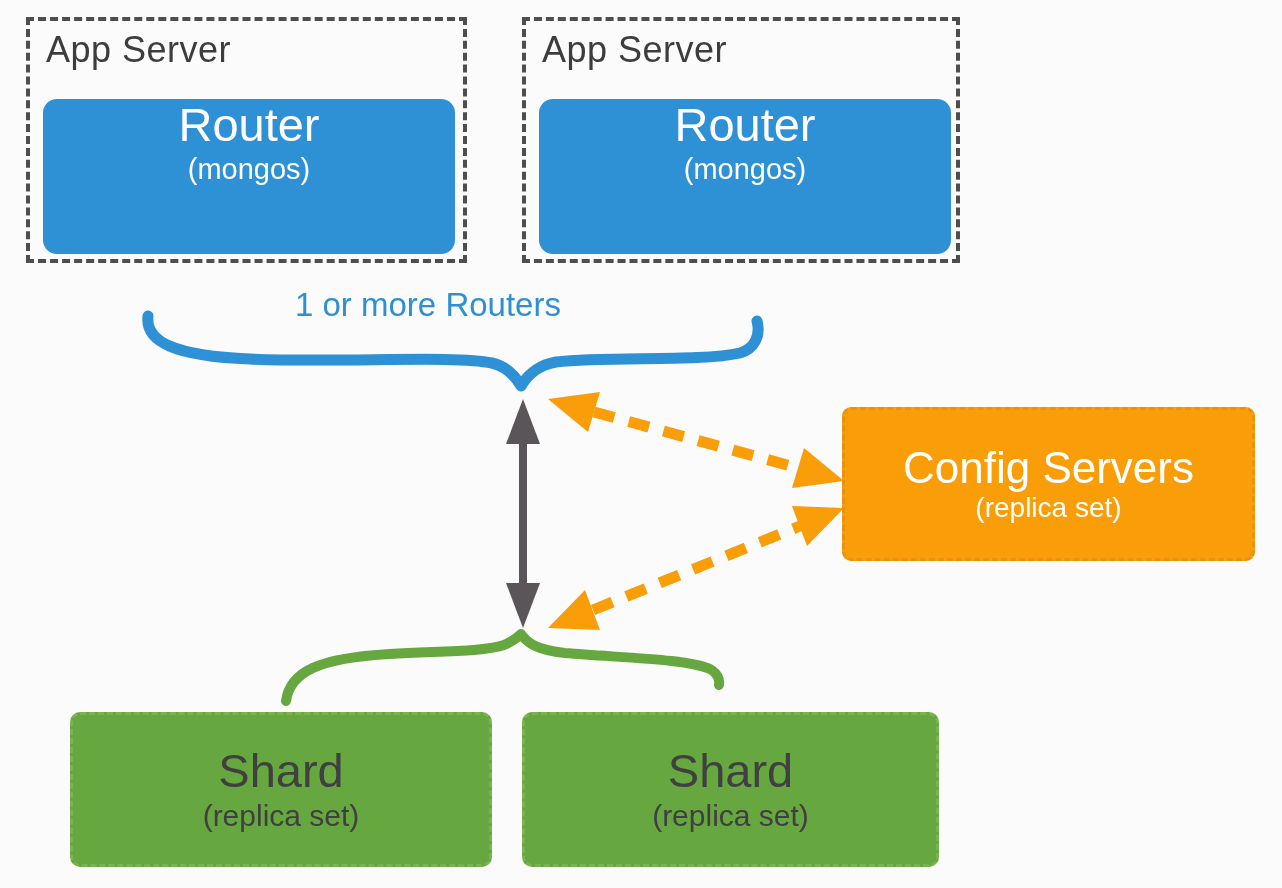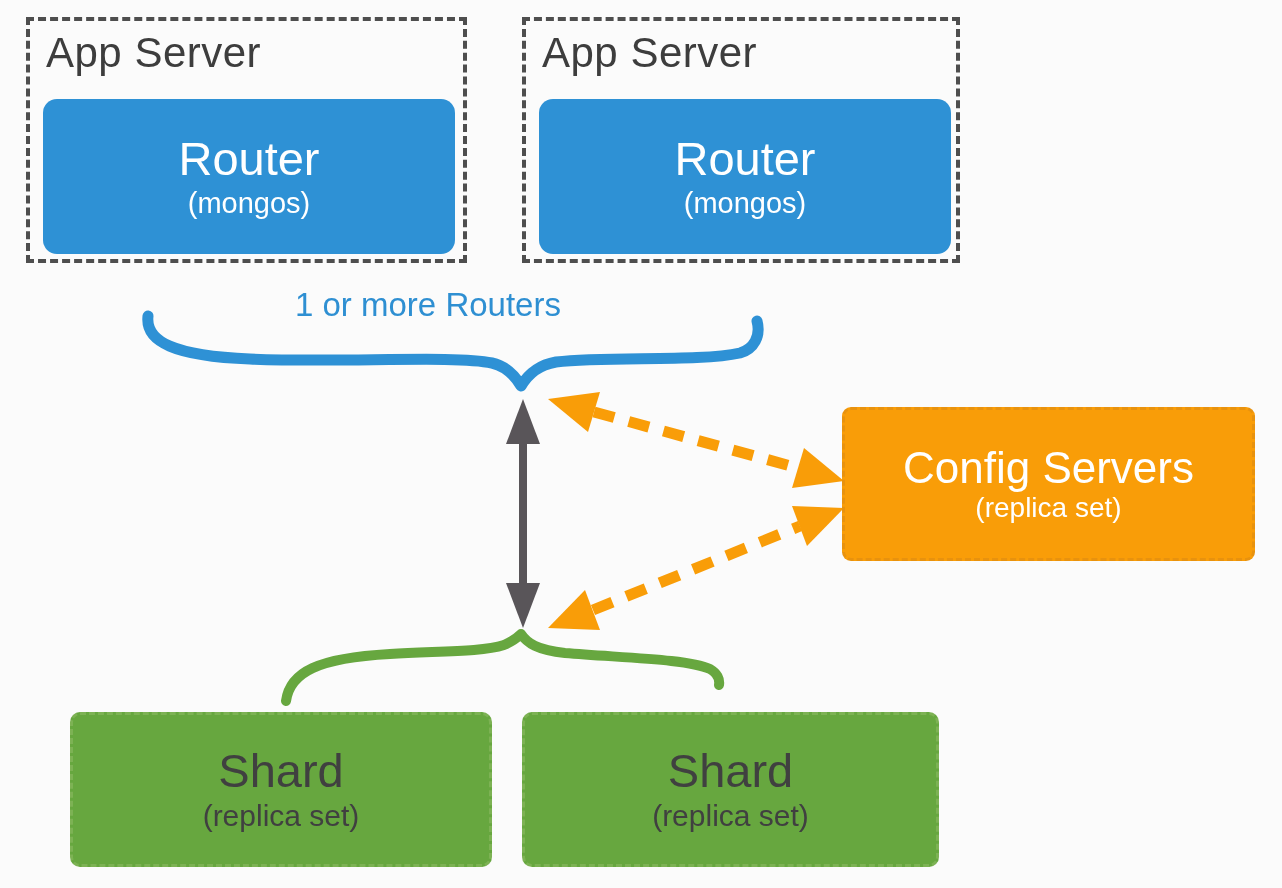--- a/index.html
+++ b/index.html
@@ -22,26 +22,26 @@
   .svg-layer{position:absolute;left:0;top:0;width:1282px;height:888px;}
 
   .app-server{
     position:absolute;top:17px;width:441px;height:246px;
     border:4px dashed #4E4E4E;background:transparent;
   }
   .app-server.first{left:26px;}
   .app-server.second{left:522px;width:438px;}
   .app-server-label{
     position:absolute;left:16px;top:8px;
-    font-size:42px;color:var(--dark-text);letter-spacing:0.5px;text-align:center;
+    font-size:36px;color:var(--dark-text);letter-spacing:0.5px;text-align:center;
   }
   .router{
     position:absolute;left:13px;top:78px;width:412px;height:155px;
     background:var(--blue);border-radius:14px;
-    display:flex;flex-direction:column;align-items:center;justify-content:center;
+    display:flex;flex-direction:column;align-items:center;
     color:#fff;
   }
   .router .big{font-size:47px;line-height:52px;}
   .router .small{font-size:29px;line-height:36px;}
 
   .brace-label{
     position:absolute;text-align:left;white-space:nowrap;
   }
   .routers-label{
     left:295px;top:286px;width:430px;

